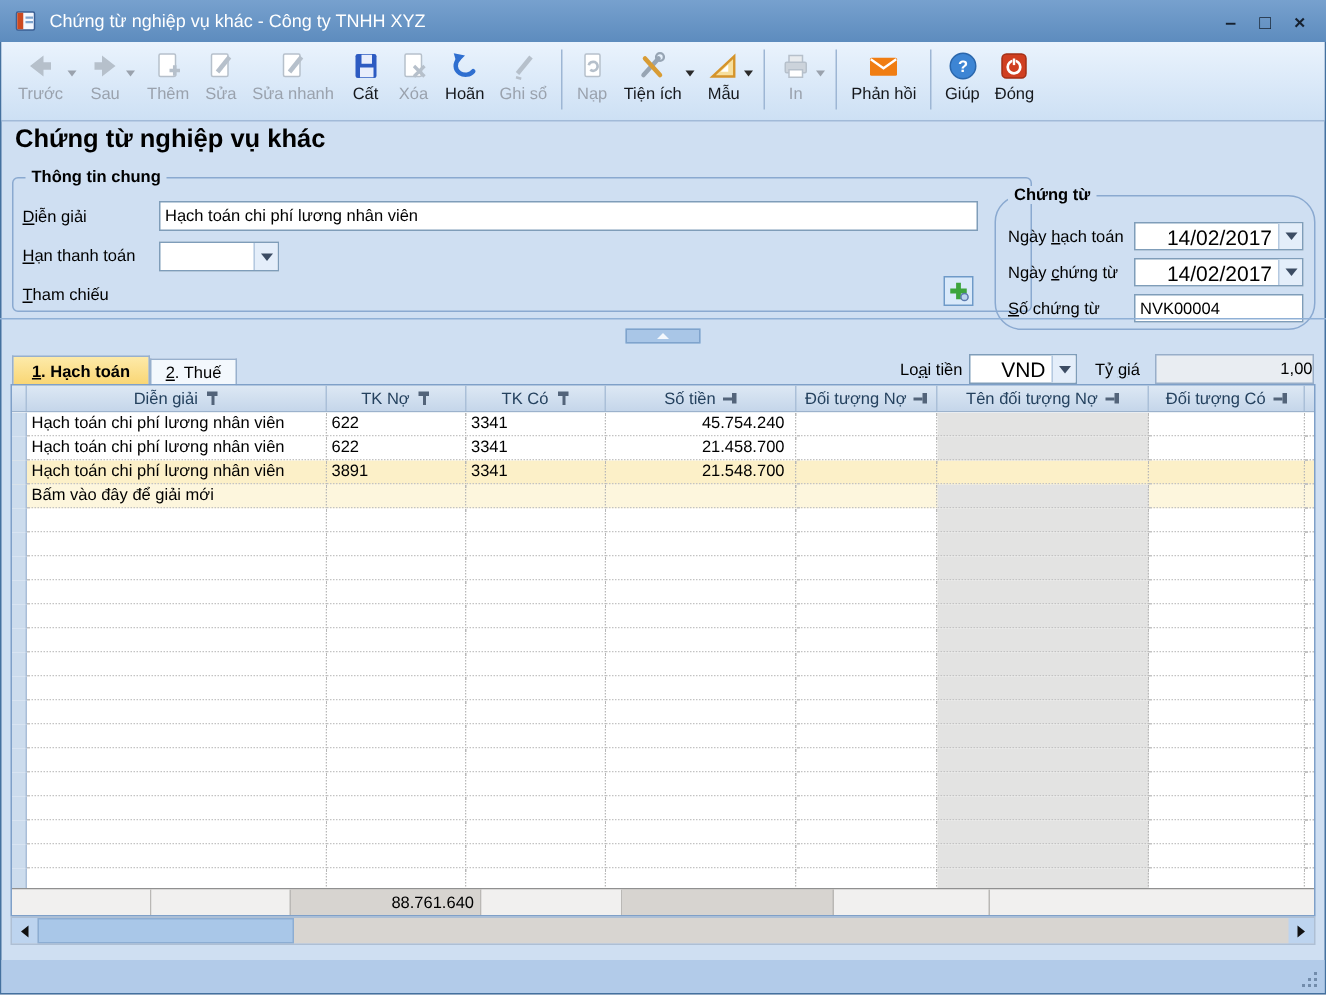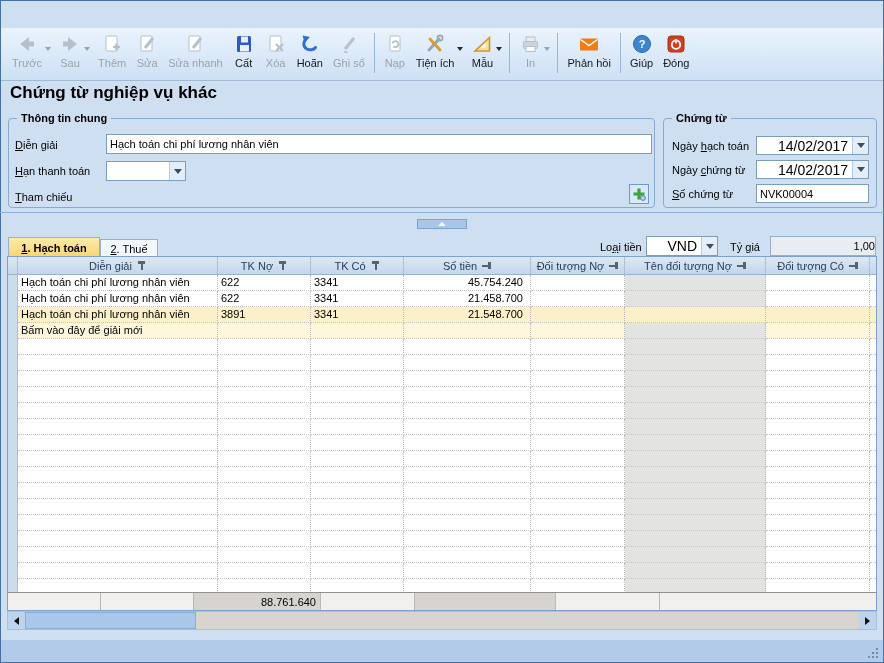--- a/index.html
+++ b/index.html
@@ -30,22 +30,22 @@
   .dd.offd{border-top-color:#9aa2ad;}
   .tsep{width:1px;height:40px;background:#9db6d4;margin:2px 4px 0 4px;}
 
   
   .pagetitle{position:absolute;top:83px;left:10px;font-size:17px;font-weight:bold;color:#000;}
 
   
   .group{position:absolute;border:1px solid #8aa9d0;border-radius:4px;}
   .legend{position:absolute;top:-7px;left:8px;background:#cfdff2;padding:0 4px;
     font-size:11px;font-weight:bold;color:#000;white-space:nowrap;}
-  .g1{left:8px;top:118px;width:645px;height:88px;}
-  .g2{left:663px;top:118px;width:212px;height:88px;}
+  .g1{left:8px;top:118px;width:645px;height:88px;padding-left:33px;}
+  .g2{left:663px;top:130px;width:212px;height:88px;border-radius:18px;}
   .flabel{position:absolute;font-size:11px;color:#000;white-space:nowrap;}
   .tinput{position:absolute;background:#fff;border:1px solid #7f9db9;font-size:11px;
     padding:1px 3px;font-family:inherit;color:#000;box-sizing:border-box;}
   .combo{position:absolute;background:#fff;border:1px solid #7f9db9;box-sizing:border-box;
     display:flex;align-items:center;font-size:14px;text-align:right;}
   .combo .val{flex:1;padding:0 4px;white-space:nowrap;}
   .arrbox{width:15px;align-self:stretch;display:flex;align-items:center;justify-content:center;
     background:#e4eefa;border-left:1px solid #b5c9e0;}
   .arr{width:0;height:0;border-left:4px solid transparent;border-right:4px solid transparent;
     border-top:5px solid #3c4c63;}
@@ -123,20 +123,36 @@
   .grip i:nth-child(3){right:8px;bottom:0;}
   .grip i:nth-child(4){right:0;bottom:4px;}
   .grip i:nth-child(5){right:4px;bottom:4px;}
   .grip i:nth-child(6){right:0;bottom:8px;}
 </style>
 </head>
 <body>
 
 <div class="window">
 
+  <div class="titlebar">
+    <span class="appicon">
+      <svg width="16" height="16">
+          <rect x="2" y="2" width="12" height="12" rx="1" fill="#f5f8ff" stroke="#3a5f94"></rect>
+          <rect x="2.5" y="2.5" width="4" height="11" fill="#cc4a21"></rect>
+          <rect x="8" y="5" width="5" height="1.5" fill="#7ea3cd"></rect>
+          <rect x="8" y="8" width="5" height="1.5" fill="#7ea3cd"></rect>
+        </svg>
+    </span>
+    <span class="apptitle">Chứng từ nghiệp vụ khác - Công ty TNHH XYZ</span>
+    <span class="winbtns">
+      <span class="wbtn">–</span>
+      <span class="wbtn">□</span>
+      <span class="wbtn">×</span>
+    </span>
+  </div>
 
   <div class="toolbar">
     <div class="tb off">
       <span class="tbi">
           <svg width="22" height="22">
             <polygon points="13,4 4,11 13,18 13,13.5 18,13.5 18,8.5 13,8.5" fill="#b6c0cb"></polygon>
           </svg>
         </span>
       <span class="tbl">Trước</span>
     </div>

